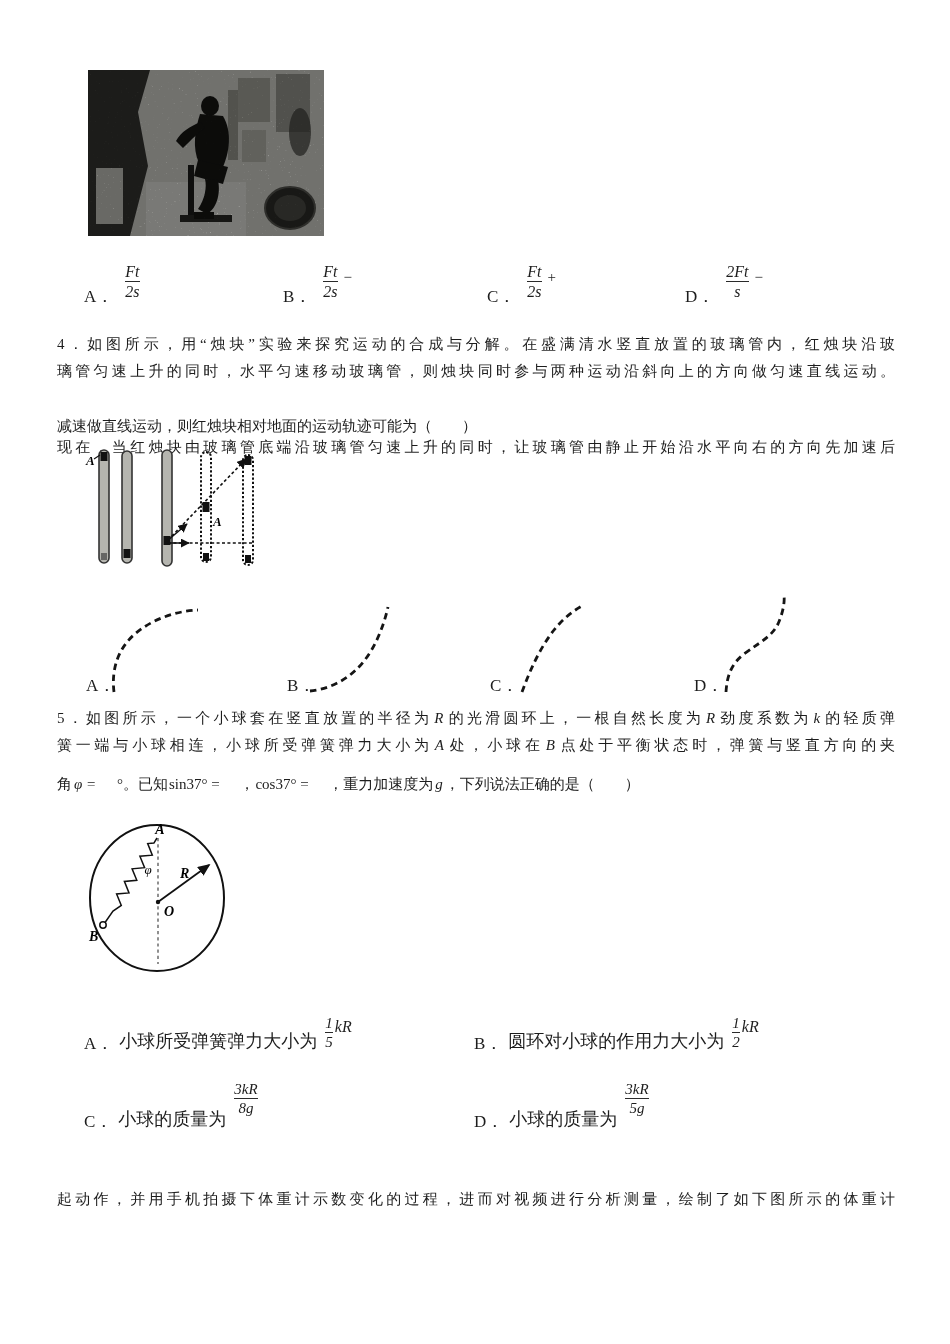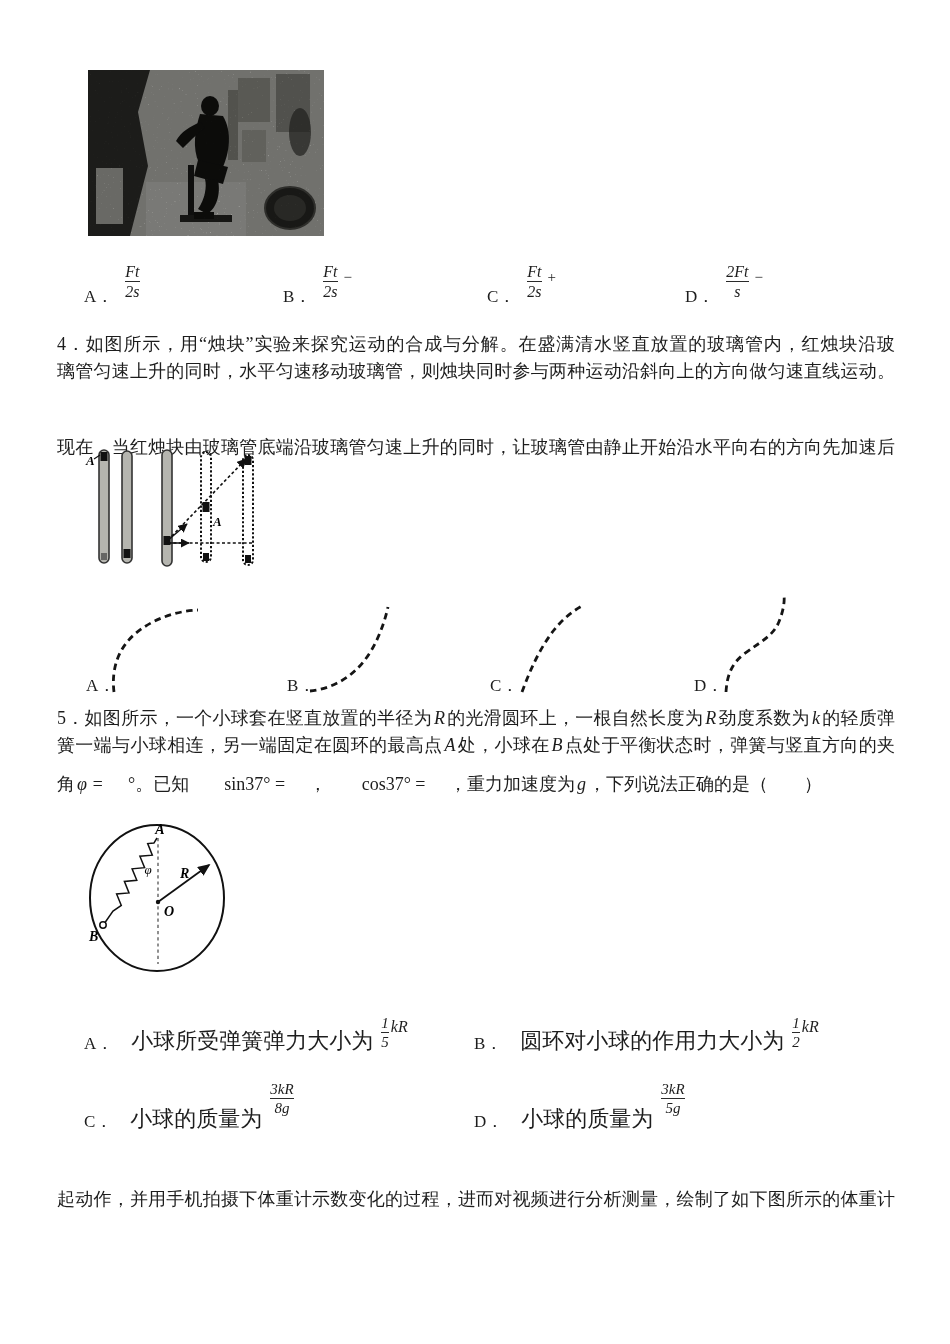--- a/index.html
+++ b/index.html
@@ -1,33 +1,33 @@
 <!DOCTYPE html>
 <html><head>
 <meta charset="utf-8">
 <style>
   html,body{margin:0;padding:0;background:#ffffff;}
   .page{position:relative;width:950px;height:1344px;background:#ffffff;overflow:hidden;
         font-family:"Liberation Serif",serif;color:#1d1d1d;}
   
-  .tline{position:absolute;left:57px;width:838px;font-size:18px;line-height:27.5px;
+  .tline{position:absolute;left:57px;width:838px;font-size:15px;line-height:27.5px;
          text-align:justify;text-align-last:justify;}
   .tline.short{text-align:left;text-align-last:left;}
   .m{font-style:italic;padding:0 2px;}
-  .mu{font-style:normal;padding:0 1px;margin-left:34px;}
+  .mu{font-style:normal;padding:0 1px;}
   
   .fopt{position:absolute;display:flex;align-items:flex-end;height:50px;top:256px;}
   .olabel{font-size:17px;line-height:19px;}
   .frac{display:inline-flex;flex-direction:column;align-items:center;margin:0 0 6px 12px;
         font-size:16px;line-height:17px;font-style:italic;justify-content:center;}
   .frac .bar{width:100%;border-top:1.4px solid #2a2a2a;margin:1px 0;}
   .fsuffix{font-size:15px;margin:0 0 20px 6px;font-style:normal;}
   
   .q5opt{position:absolute;display:flex;align-items:flex-end;height:50px;}
-  .q5opt .otext{font-size:22px;line-height:24px;margin-left:18px;}
+  .q5opt .otext{font-size:18px;line-height:24px;margin-left:6px;}
   .q5opt .frac{font-size:15px;line-height:16px;margin:0 0 3px 8px;}
   .q5opt .after{font-size:16px;font-style:italic;margin:0 0 17px 2px;}
   .q5opt.row2 .frac{margin-bottom:15px;}
   
   .figabs{position:absolute;}
   .optletter{position:absolute;font-size:17px;line-height:19px;}
   svg text{font-family:"Liberation Serif",serif;}
   .svgit{font-style:italic;font-weight:bold;}
 </style>
 </head>
@@ -103,20 +103,21 @@
       <span>2Ft</span>
       <span class="bar"></span>
       <span>s</span>
     </span>
     <span class="fsuffix">−</span>
   </div>
 
   <div class="tline" style="top:331px;">4．如图所示，用“烛块”实验来探究运动的合成与分解。在盛满清水竖直放置的玻璃管内，红烛块沿玻</div>
   <div class="tline" style="top:358px;">璃管匀速上升的同时，水平匀速移动玻璃管，则烛块同时参与两种运动沿斜向上的方向做匀速直线运动。</div>
   <div class="tline" style="top:386px;margin-top:48px;">现在，当红烛块由玻璃管底端沿玻璃管匀速上升的同时，让玻璃管由静止开始沿水平向右的方向先加速后</div>
+  <div class="tline short" style="top:413px;">减速做直线运动，则红烛块相对地面的运动轨迹可能为（　　）</div>
 
   <div class="figabs" style="left:85px;top:446px;">
     <svg width="180" height="128" viewBox="0 0 180 128">
       <defs>
         <marker id="arr" markerWidth="7" markerHeight="7" refX="5.5" refY="3" orient="auto">
           <path d="M0,0 L6,3 L0,6 Z" fill="#111"></path>
         </marker>
       </defs>
 
       <rect x="14" y="4" width="10" height="113" rx="5" fill="#b5b5af" stroke="#333" stroke-width="1.6"></rect>
@@ -167,21 +168,21 @@
       </svg>
   </div>
   <span class="optletter" style="left:694px;top:676px;">D．</span>
   <div class="figabs" style="left:716px;top:592px;">
     <svg width="90" height="104" viewBox="0 0 90 104">
         <path d="M 10,100 C 11,84 15,72 28,62 C 46,49 56,44 62,32 C 66,23 69,12 68,3" fill="none" stroke="#151515" stroke-width="2.8" stroke-dasharray="6.5 4.5"></path>
       </svg>
   </div>
 
   <div class="tline" style="top:705px;font-family:Liberation Serif, serif;"><span>5．如图所示，一个小球套在竖直放置的半径为</span><span class="m">R</span><span>的光滑圆环上，一根自然长度为</span><span class="m">R</span><span>劲度系数为</span><span class="m">k</span><span>的轻质弹</span></div>
-  <div class="tline" style="top:732px;"><span>簧一端与小球相连，另一端固定在圆环的最高点</span><span class="m">A</span><span>处，小球在</span><span class="m">B</span><span>点处于平衡状态时，弹簧与竖直方向的夹</span></div>
+  <div class="tline" style="top:732px;"><span>簧一端与小球相连，小球所受弹簧弹力大小为</span><span class="m">A</span><span>处，小球在</span><span class="m">B</span><span>点处于平衡状态时，弹簧与竖直方向的夹</span></div>
   <div class="tline short" style="top:771px;"><span>角</span><span class="m">φ = </span><span>　°。已知</span><span class="mu">sin37° = </span><span>　，</span><span class="mu">cos37° = </span><span>　，重力加速度为</span><span class="m">g</span><span>，下列说法正确的是（　　）</span></div>
 
   <div class="figabs" style="left:83px;top:818px;">
     <svg width="150" height="160" viewBox="0 0 150 160">
       <defs>
         <marker id="arr2" markerWidth="8" markerHeight="8" refX="6" refY="3" orient="auto">
           <path d="M0,0 L7,3 L0,6 Z" fill="#111"></path>
         </marker>
       </defs>
       <ellipse cx="74" cy="80" rx="67" ry="73" fill="none" stroke="#111" stroke-width="2"></ellipse>

